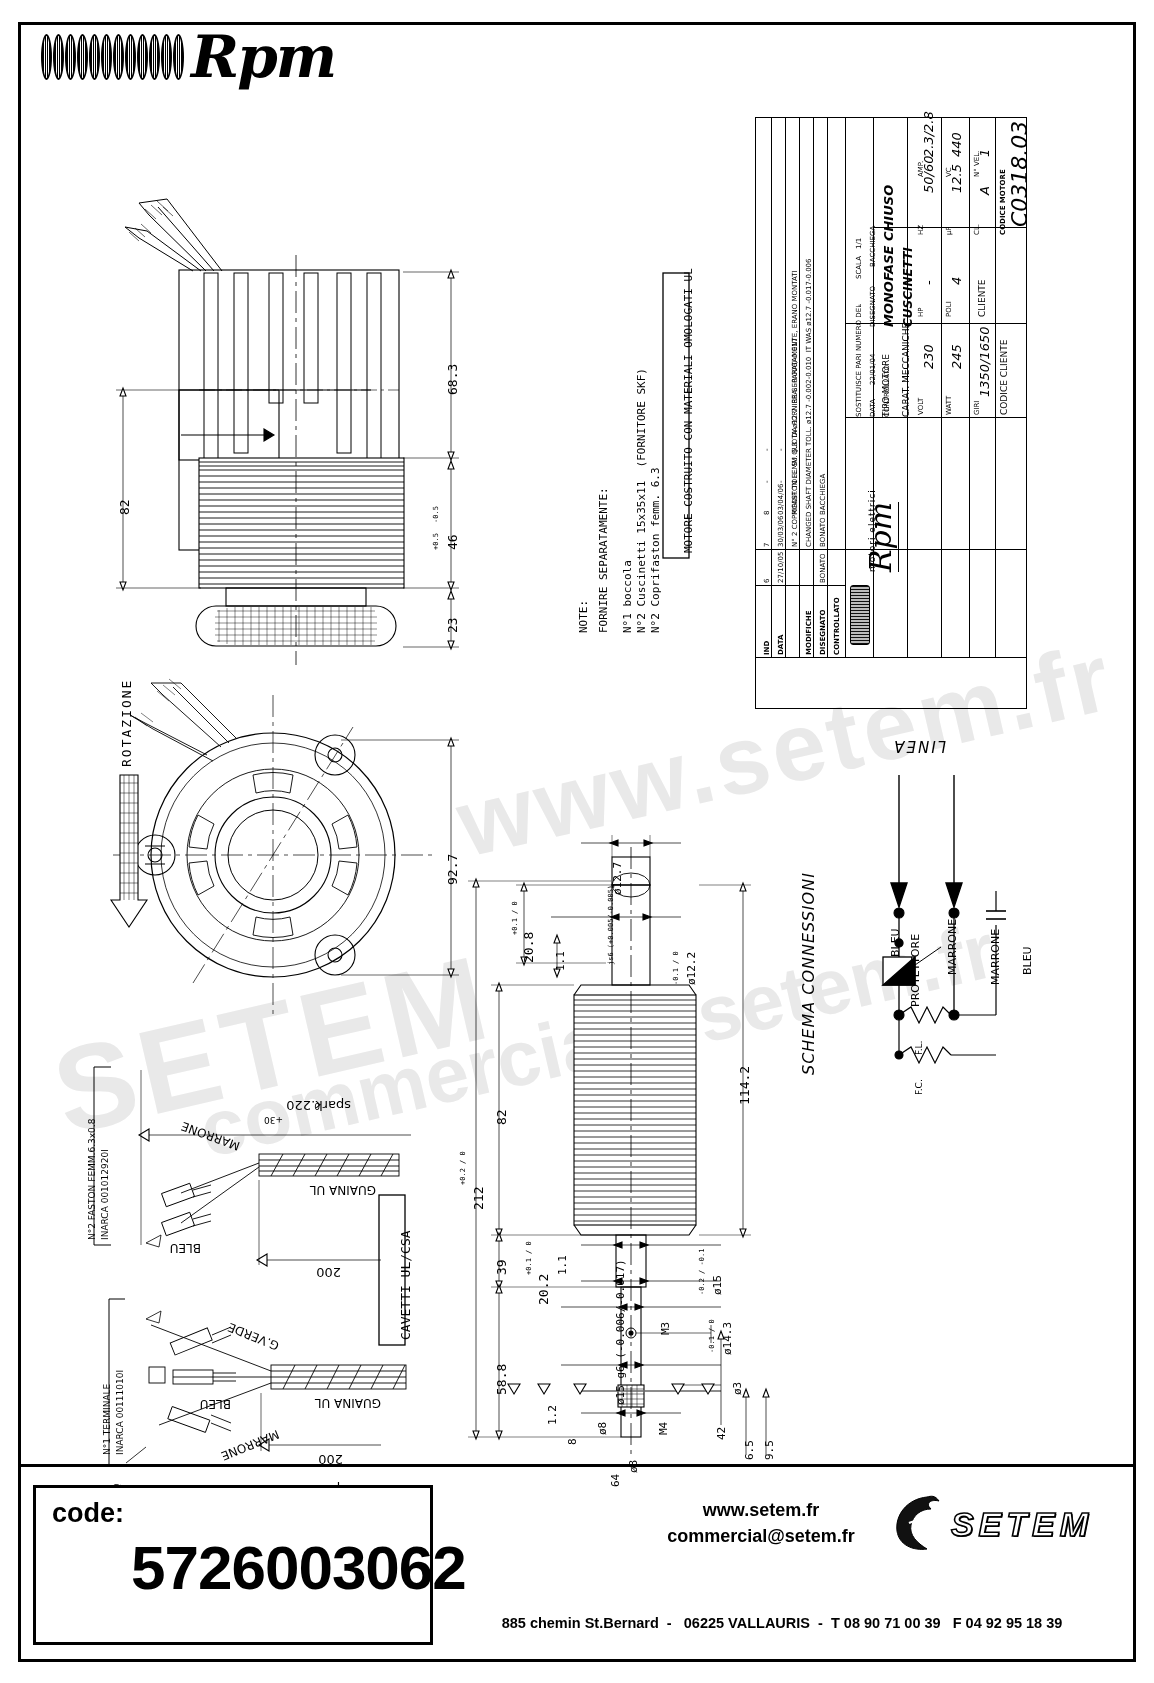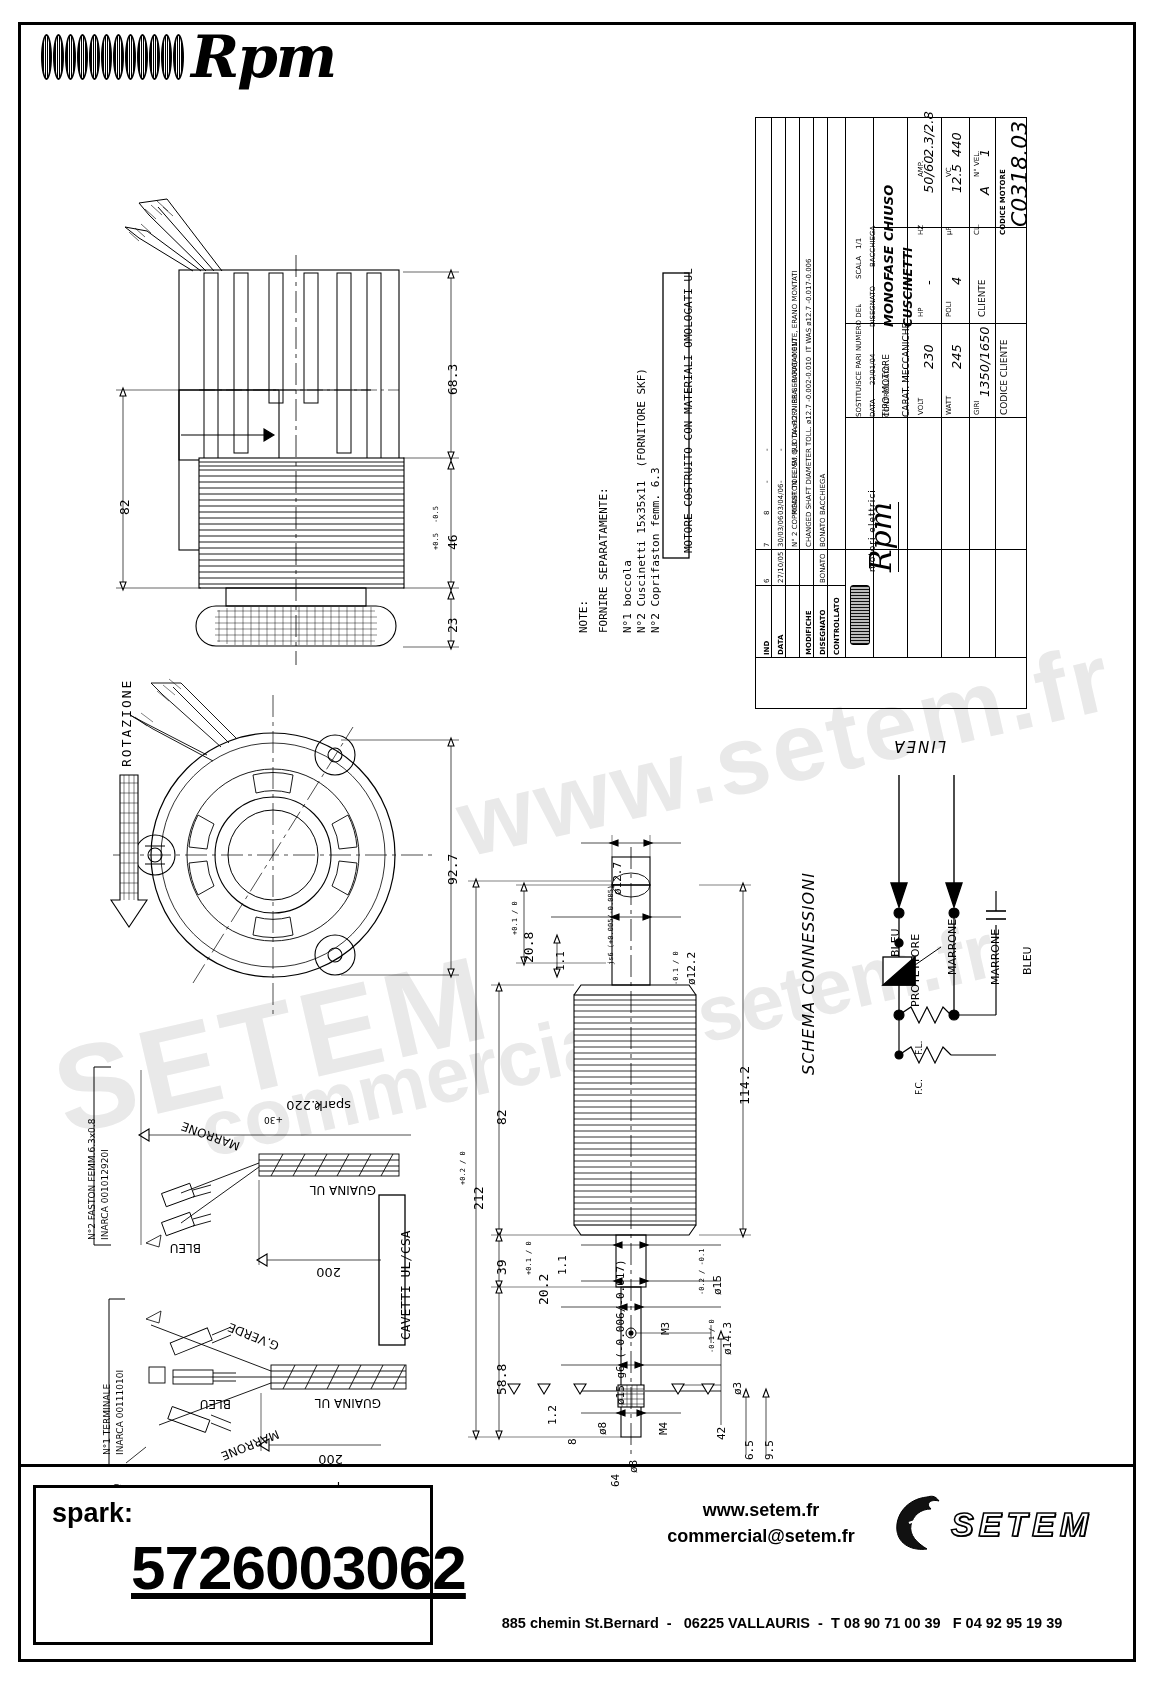--- a/index.html
+++ b/index.html
@@ -70,21 +70,20 @@
     border:3px solid #000; background:#fff;
   }
   .code-lbl {
     position:absolute; left:16px; top:10px;
     font-size:27px; font-weight:bold; font-family:"Liberation Sans", sans-serif;
   }
   .code-num {
     position:absolute; left:95px; top:44px;
     font-size:62px; font-weight:bold; letter-spacing:-1px;
     font-family:"Liberation Sans", sans-serif;
-    text-decoration:underline;
   }
   .ftr-right { position:absolute; left:420px; top:18px; right:10px; height:160px; }
   .web {
     position:absolute; left:170px; top:12px; width:300px; text-align:center;
     font-family:"Liberation Sans", sans-serif; font-size:18px; font-weight:bold;
     line-height:26px;
   }
   .setem-logo { position:absolute; right:30px; top:8px; display:flex; align-items:center; }
   .setem-word {
     font-family:"Liberation Sans", sans-serif;
@@ -760,33 +759,33 @@
       <div class="rot r90 tny" style="left:114px; top:268px;">22/01/04</div>
       <div class="rot r90 tny" style="left:114px; top:210px;">DISEGNATO</div>
       <div class="rot r90 tny" style="left:114px; top:150px;">BACCHIEGA</div>
       <div class="rot r90 tny" style="left:128px; top:300px;">CONTROLLATO</div>
     </div>
 
   </div>
 
   <div class="ftr">
     <div class="code-box">
-      <div class="code-lbl">spark:</div>
+      <div class="code-lbl">code:</div>
       <div class="code-num">5726003062</div>
     </div>
     <div class="ftr-right">
       <div class="web">
         <div>www.setem.fr</div>
         <div>commercial@setem.fr</div>
       </div>
       <div class="setem-logo">
         <svg width="64" height="62" viewBox="0 0 64 62">
           <path d="M40 4 C20 6 8 22 10 38 C12 52 26 58 40 56 C30 50 22 42 24 32 C26 22 34 16 44 16 C38 10 44 6 52 8 C48 2 44 3 40 4 Z" fill="#111" stroke="#000" stroke-width="1"></path>
           <path d="M22 30 C30 26 40 28 46 36" fill="none" stroke="#fff" stroke-width="2"></path>
           <circle cx="44" cy="12" r="2" fill="#fff"></circle>
         </svg>
         <div class="setem-word">SETEM</div>
       </div>
-      <div class="addr">885 chemin St.Bernard  -   06225 VALLAURIS  -  T 08 90 71 00 39   F 04 92 95 19 39</div>
+      <div class="addr">885 chemin St.Bernard  -   06225 VALLAURIS  -  T 08 90 71 00 39   F 04 92 95 18 39</div>
     </div>
   </div>
 
 </div>
 
 </body></html>

